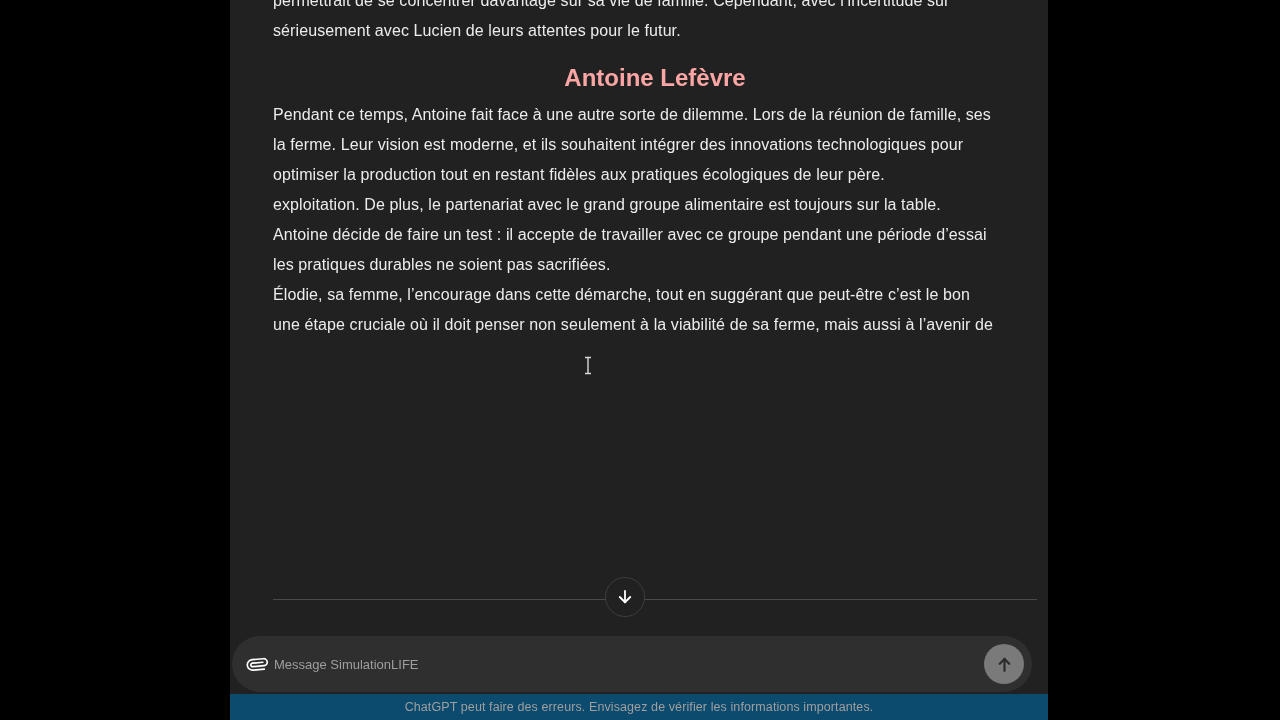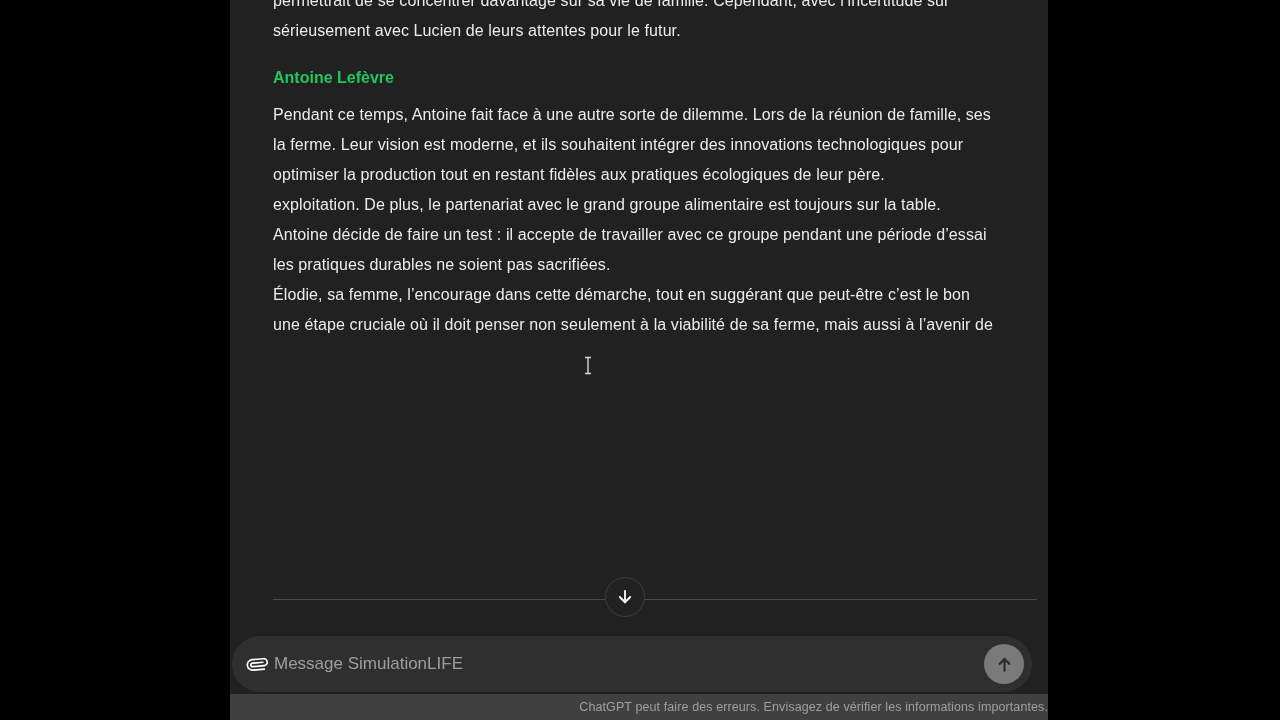--- a/index.html
+++ b/index.html
@@ -23,25 +23,26 @@
     overflow: hidden;
     color: #ececec;
   }
   .msg-line {
     font-size: 16px;
     line-height: 30px;
     white-space: nowrap;
     letter-spacing: 0.1px;
   }
   .section-heading {
-    font-size: 16px;
+    font-size: 24px;
     font-weight: 700;
     line-height: 28px;
     margin: 18px 0 8px 0;
-    color: #22c55e;
+    color: #fca5a5;
+    text-align: center;
   }
   .divider {
     position: absolute;
     left: 43px;
     width: 764px;
     top: 599px;
     height: 1px;
     background: #4a4a4a;
   }
   .scroll-btn {
@@ -71,40 +72,40 @@
     background: transparent; border: none; cursor: pointer;
   }
   .composer-input {
     position: absolute;
     left: 42px; top: 0;
     width: 700px; height: 56px;
     background: transparent;
     border: none;
     outline: none;
     color: #ffffff;
-    font-size: 17px;
+    font-size: 13px;
     font-family: "Liberation Sans", "DejaVu Sans", sans-serif;
   }
   .composer-input::placeholder { color: #9e9e9e; opacity: 1; }
   .send-btn {
     position: absolute;
     right: 8px; top: 8px;
     width: 40px; height: 40px;
     border-radius: 50%;
     background: #7a7a7a;
     border: none;
     display: flex; align-items: center; justify-content: center;
     cursor: pointer;
   }
   .footer-bar {
     position: absolute;
     left: 0; top: 694px;
     width: 818px; height: 26px;
-    background: #404040;
-    display: flex; align-items: center; justify-content: flex-end;
+    background: #0c4a6e;
+    display: flex; align-items: center; justify-content: center;
   }
   .footer-text {
     font-size: 12.5px;
     color: #9f9f9f;
     letter-spacing: 0.1px;
   }
   .ibeam-cursor {
     position: absolute;
     left: 353px; top: 356px;
     pointer-events: none;

